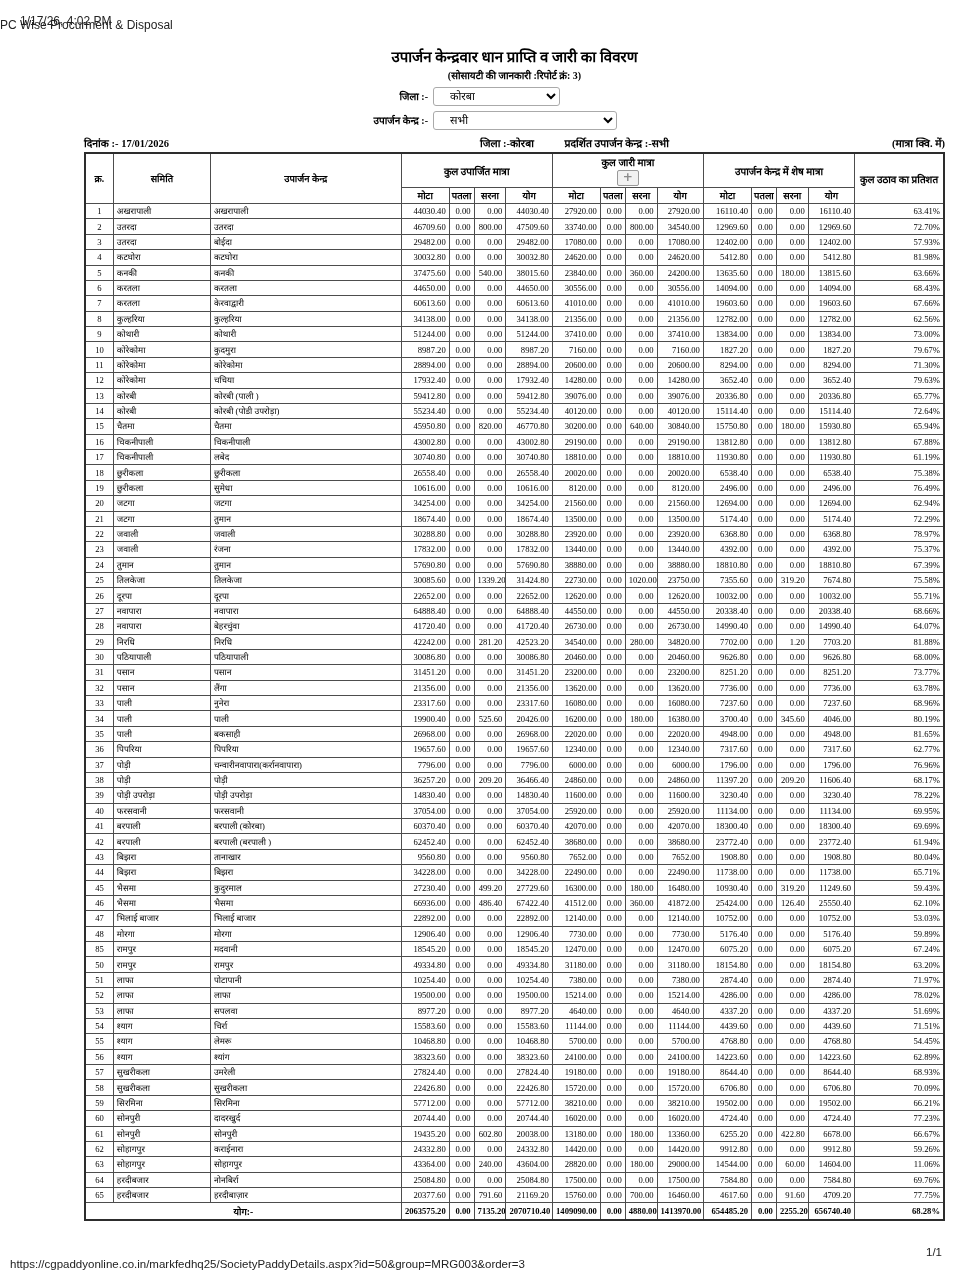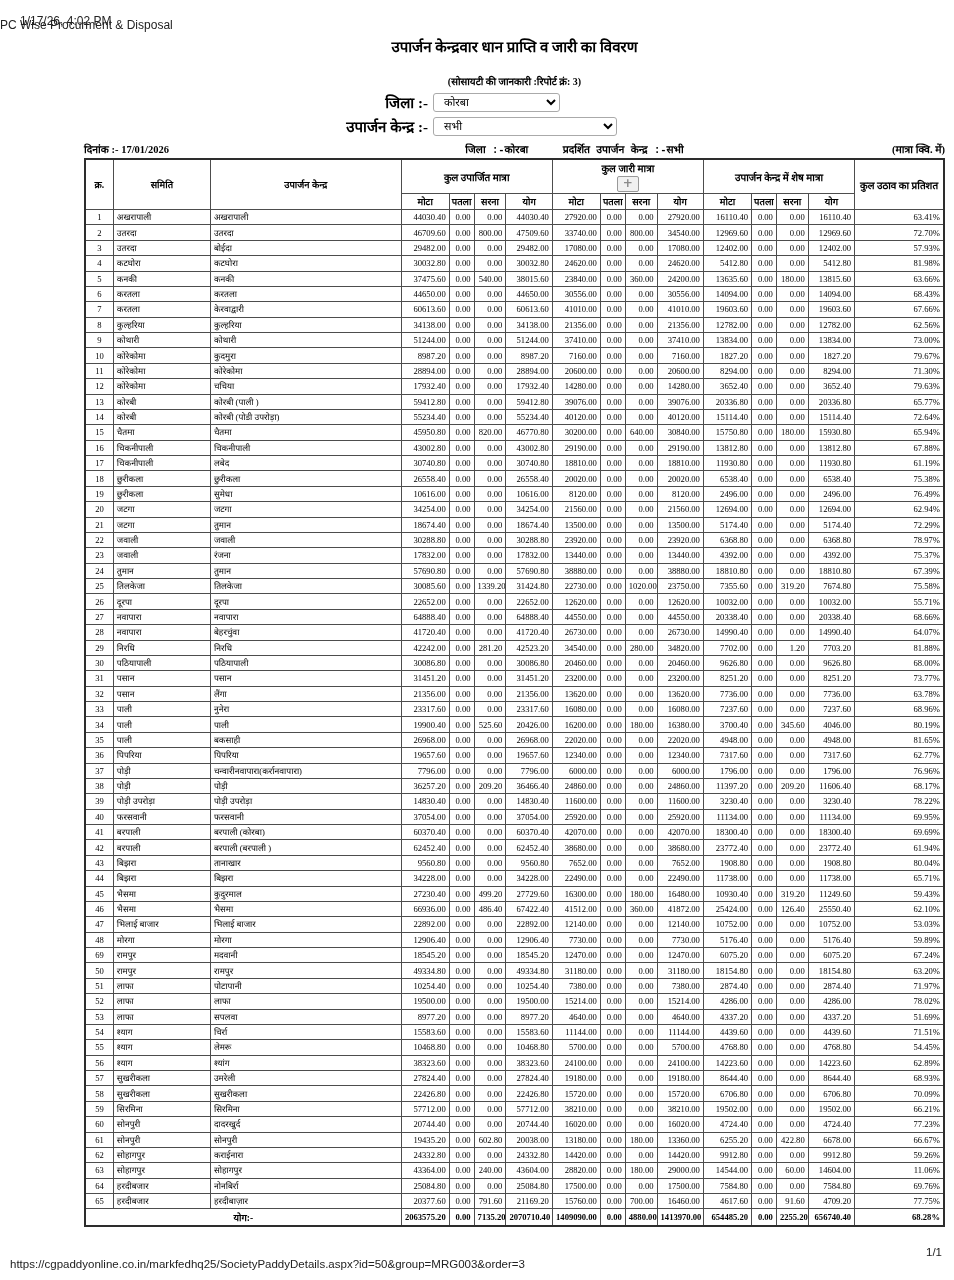--- a/index.html
+++ b/index.html
@@ -8,34 +8,34 @@
     width:954px; height:1280px; position:relative; overflow:hidden;
     font-family:"Liberation Serif","DejaVu Serif",serif; color:#000;
   }
   .print-header {
     position:absolute; top:14px; left:0; width:954px;
     font-family:"Liberation Sans","DejaVu Sans",sans-serif;
     font-size:12px; color:#222;
   }
   .print-header .ts { position:absolute; left:20px; top:0; }
   .print-header .doc { position:absolute; left:0; width:100%; text-align:left; top:4px; }
-  .sheet { position:absolute; top:32px; left:84px; width:861px; }
+  .sheet { position:absolute; top:42px; left:84px; width:861px; }
   .report-title { text-align:center; font-size:15px; font-weight:bold; margin-top:4px; }
-  .report-subtitle { text-align:center; font-size:10px; font-weight:bold; margin-top:18px; }
+  .report-subtitle { text-align:center; font-size:10px; font-weight:bold; margin-top:2px; }
   .filter-row { display:flex; align-items:center; margin-top:4px; height:20px; }
-  .filter-label { width:349px; text-align:right; font-weight:bold; font-size:15px; padding-right:5px; }
+  .filter-label { width:349px; text-align:right; font-weight:bold; font-size:10px; padding-right:5px; }
   .filter-row select {
     height:19px; font-size:11px; font-family:"Liberation Serif","DejaVu Serif",serif;
-    border:1px solid #aaa; border-radius:3px; background:#fff; padding:0 6px;
+    border:1px solid #aaa; border-radius:3px; background:#fff; padding:0 12px;
   }
   .sel-district { width:127px; }
   .sel-center { width:184px; }
   .date-line { display:flex; margin-top:6px; font-size:10.5px; font-weight:bold; align-items:flex-end; }
   .date-line .dl-left { width:250px; }
-  .date-line .dl-mid { flex:1; text-align:center;font-family:Liberation Mono, monospace; }
+  .date-line .dl-mid { flex:1; text-align:center; }
   .date-line .dl-mid span { margin:0 14px; }
   .date-line .dl-right { width:130px; text-align:right; }
   table.report {
     width:861px; border-collapse:collapse; table-layout:fixed;
     border:2px solid #2d2d2d; margin-top:2px;
   }
   table.report th, table.report td {
     border:1px solid #4d4d4d; overflow:hidden; white-space:nowrap;
   }
   table.report thead th { font-size:9.5px; font-weight:bold; text-align:center; padding:1px 2px; }
@@ -1000,21 +1000,21 @@
           <td class="c-num">0.00</td>
           <td class="c-num">0.00</td>
           <td class="c-num">7730.00</td>
           <td class="c-num">5176.40</td>
           <td class="c-num">0.00</td>
           <td class="c-num">0.00</td>
           <td class="c-num">5176.40</td>
           <td class="c-pct">59.89%</td>
         </tr>
         <tr>
-          <td class="c-no">69</td>
+          <td class="c-no">85</td>
           <td class="c-name">रामपुर</td>
           <td class="c-name">मदवानी</td>
           <td class="c-num">18545.20</td>
           <td class="c-num">0.00</td>
           <td class="c-num">0.00</td>
           <td class="c-num">18545.20</td>
           <td class="c-num">12470.00</td>
           <td class="c-num">0.00</td>
           <td class="c-num">0.00</td>
           <td class="c-num">12470.00</td>

